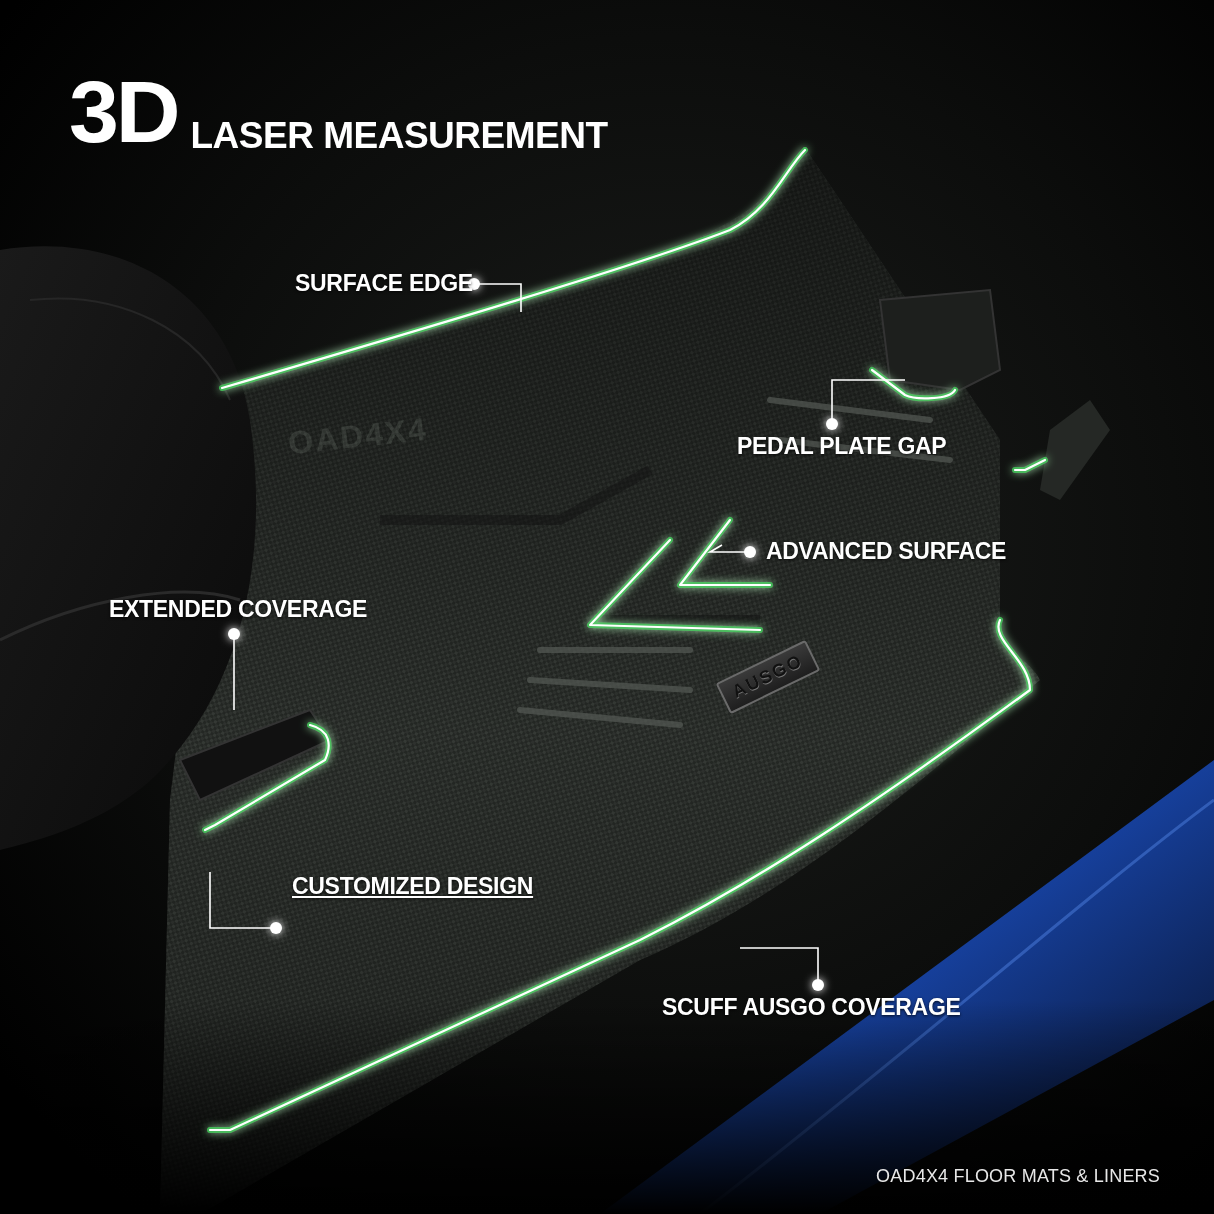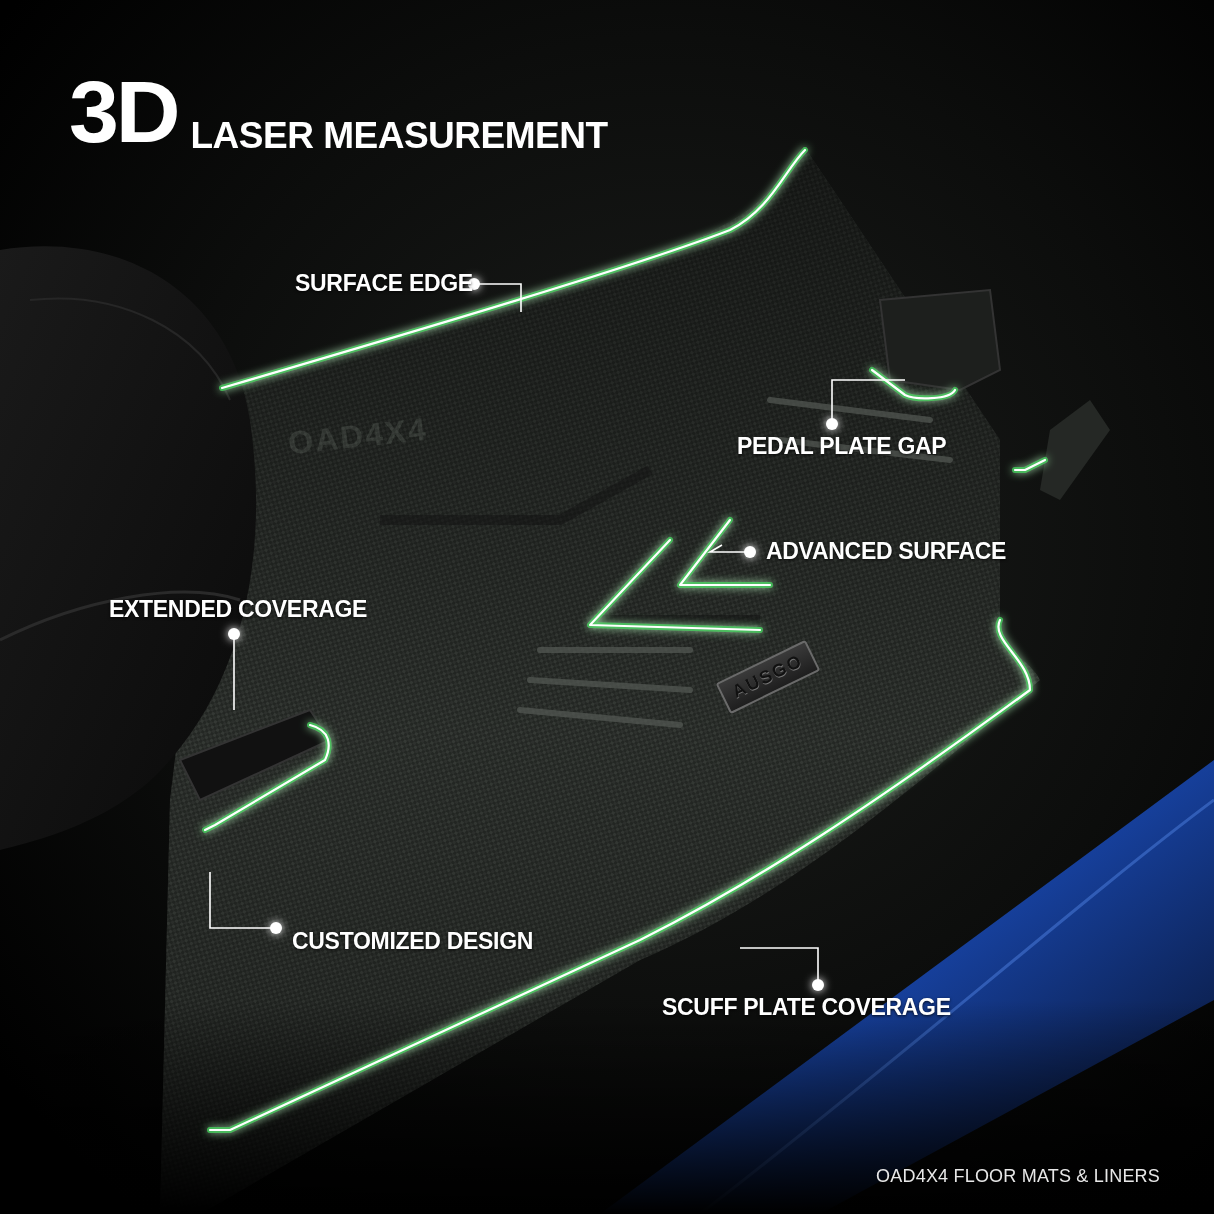--- a/index.html
+++ b/index.html
@@ -133,16 +133,16 @@
   <div class="headline-3d">3D</div>
   <div class="headline-lines">
     <div class="headline-line">LASER MEASUREMENT</div>
   </div>
 </div>
 
 <div class="callout-label" style="left:295px; top:270px;">SURFACE EDGE</div>
 <div class="callout-label" style="left:737px; top:433px;">PEDAL PLATE GAP</div>
 <div class="callout-label" style="left:766px; top:538px;">ADVANCED SURFACE</div>
 <div class="callout-label" style="left:97px; top:596px;margin-left:12px;">EXTENDED COVERAGE</div>
-<div class="callout-label" style="left:292px; top:928px;">CUSTOMIZED DESIGN</div>
-<div class="callout-label" style="left:662px; top:994px;">SCUFF PLATE COVERAGE</div>
+<div class="callout-label" style="left:292px; top:873px;text-decoration:underline;">CUSTOMIZED DESIGN</div>
+<div class="callout-label" style="left:662px; top:994px;">SCUFF AUSGO COVERAGE</div>
 
 <div class="footer">OAD4X4 FLOOR MATS &amp; LINERS</div>
 
 </body></html>

